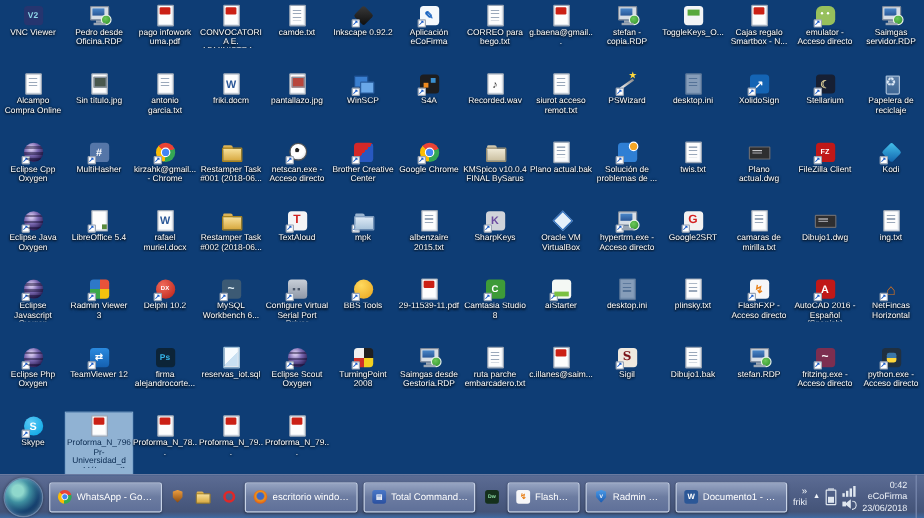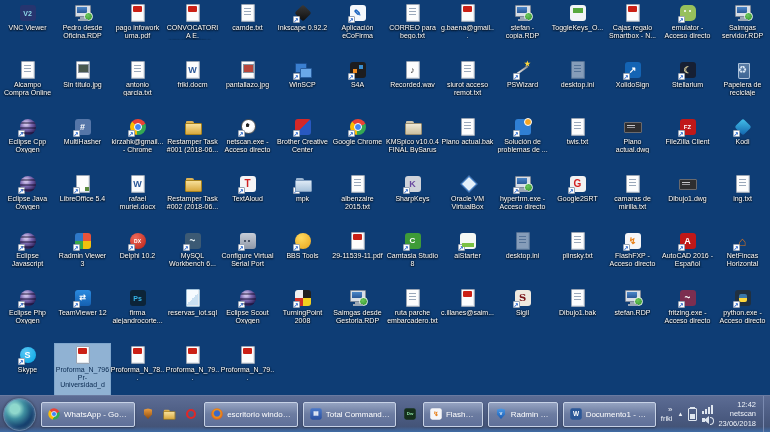--- a/index.html
+++ b/index.html
@@ -684,19 +684,19 @@
           <b style="height:3px"></b>
           <b style="height:5px"></b>
           <b style="height:7px"></b>
           <b style="height:9px"></b>
         </span>
       <span class="vol">
           <b></b>
         </span>
     </div>
     <div class="clock">
-      <div>12:42</div>
-      <div>netscan</div>
+      <div>0:42</div>
+      <div>eCoFirma</div>
       <div>23/06/2018</div>
     </div>
   </div>
   <div class="edge"></div>
 </div>
 
 </body></html>

